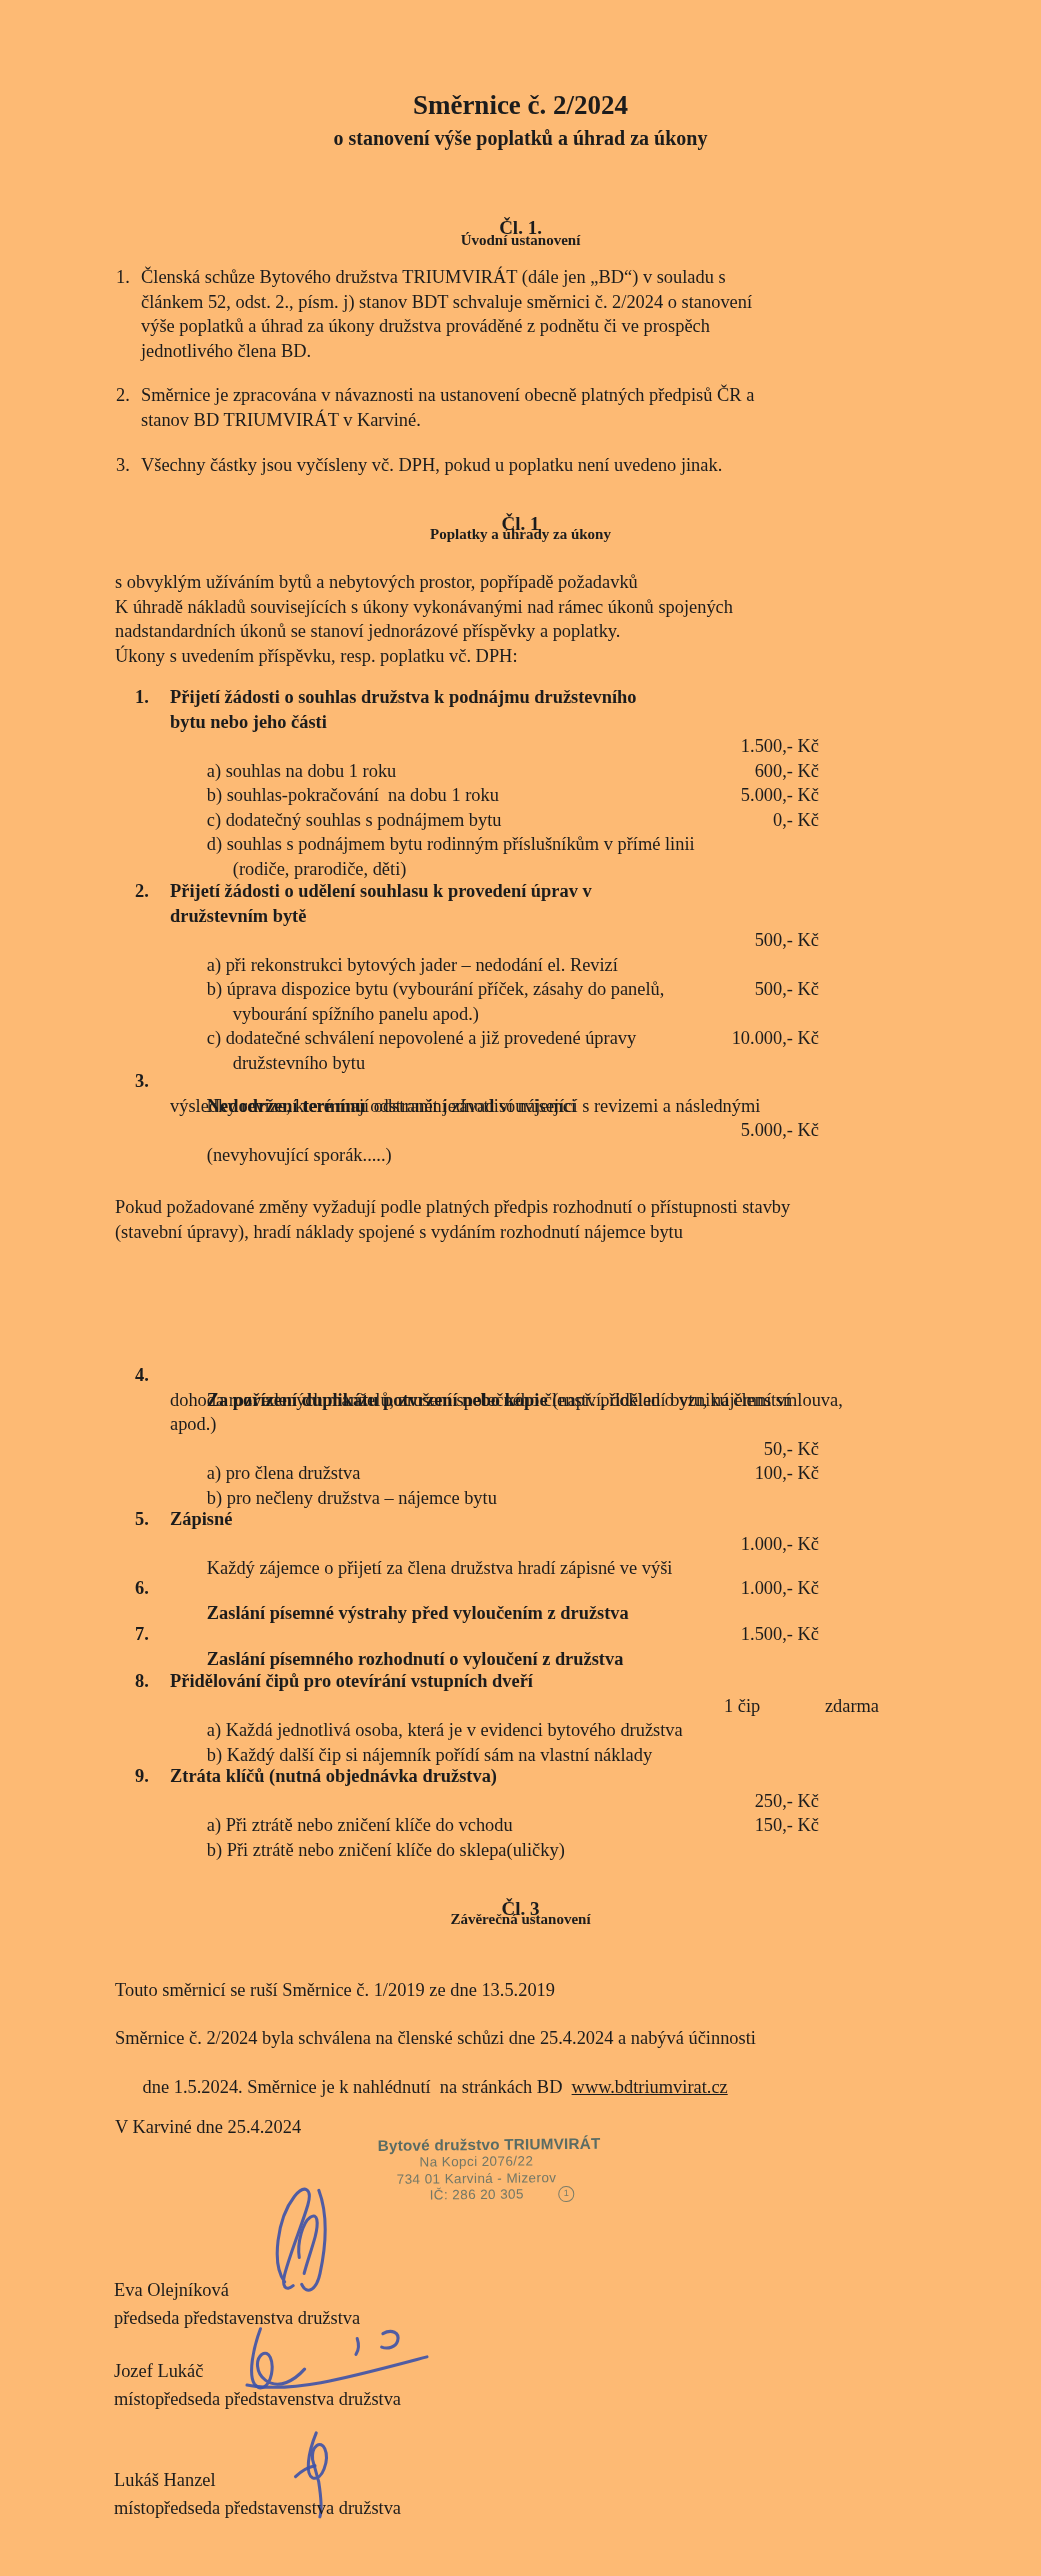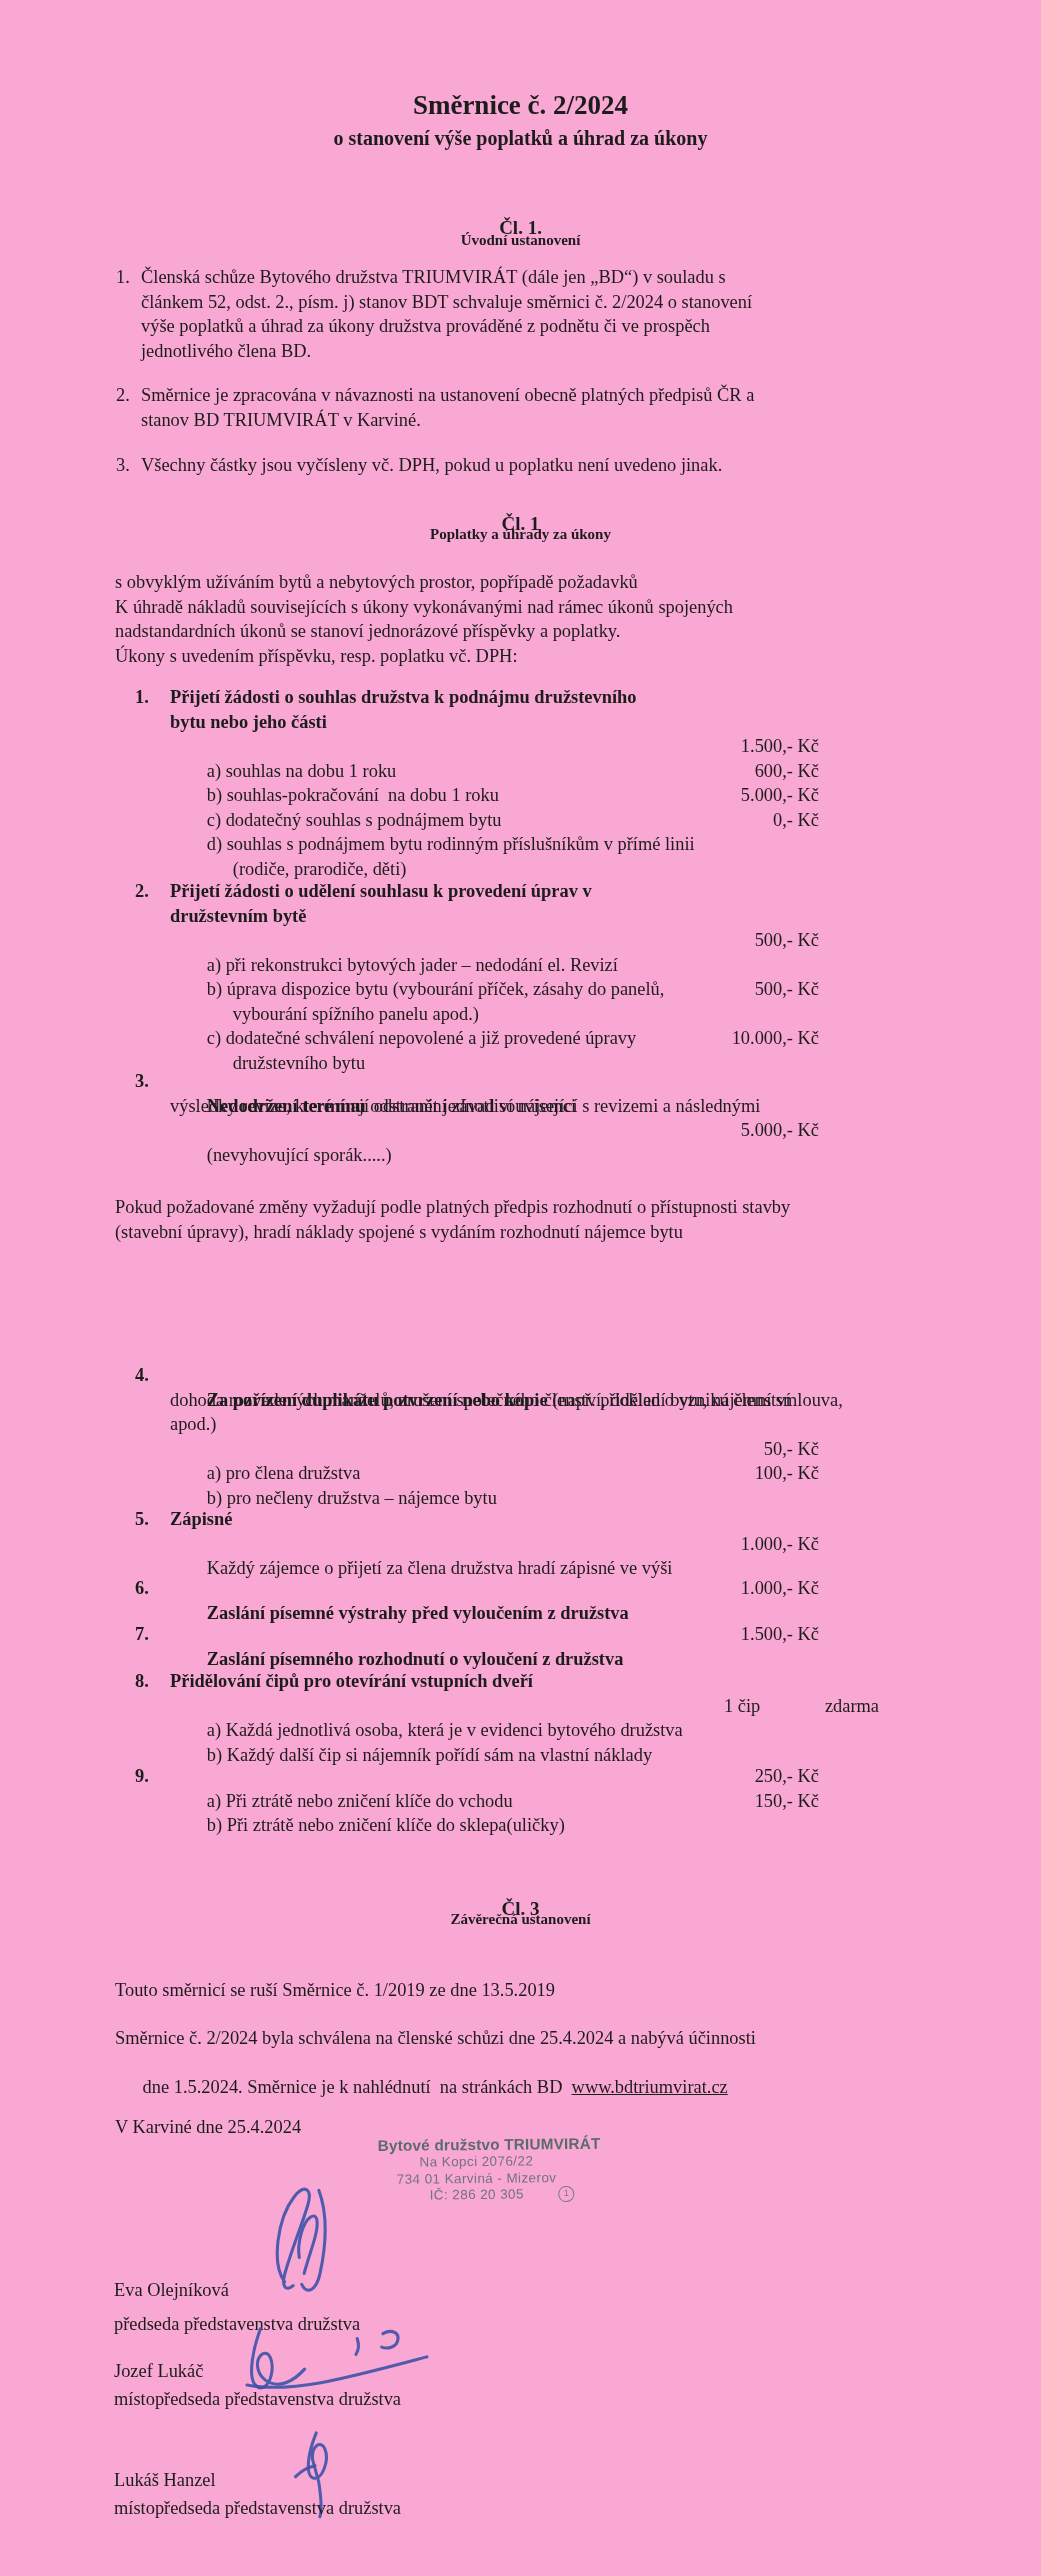--- a/index.html
+++ b/index.html
@@ -1,18 +1,18 @@
 <!DOCTYPE html>
 <html style="font-size:9.8px"><head>
 <meta charset="utf-8">
 <style>
   html,body{margin:0;padding:0;background:#e8e8e8;}
   .page{
     position:relative;width:1041px;height:2576px;margin:0 auto;
-    background:#f9a8d4;color:#1c1c1c;
+    background:#fdba74;color:#1c1c1c;
     font-family:"Liberation Serif", serif;
     overflow:hidden;
   }
   .abs{position:absolute;}
   .center{left:0;width:1041px;text-align:center;}
   .line{white-space:pre;font-size:18.4px;line-height:24.5px;height:24.5px;}
   .b{font-weight:700;}
   .doc-title{font-size:27px;font-weight:700;line-height:32px;}
   .doc-subtitle{font-size:20px;font-weight:700;line-height:26px;}
   .art-no{font-size:19px;font-weight:700;line-height:24.5px;margin-top:16px;}
@@ -219,20 +219,21 @@
       </div>
       <div class="row line">
         <span>b) Každý další čip si nájemník pořídí sám na vlastní náklady</span>
       </div>
     </div>
   </div>
 
   <div class="abs" style="top:1764px;left:0;width:1041px;">
     <span class="num b" style="left:135px;">9.</span>
     <div class="fee-content">
+      <div class="line b">Ztráta klíčů (nutná objednávka družstva)</div>
       <div class="row line">
         <span>a) Při ztrátě nebo zničení klíče do vchodu</span>
         <span class="price">250,- Kč</span>
       </div>
       <div class="row line">
         <span>b) Při ztrátě nebo zničení klíče do sklepa(uličky)</span>
         <span class="price">150,- Kč</span>
       </div>
     </div>
   </div>
@@ -261,21 +262,21 @@
 
   <div class="abs sig" style="top:2183px;left:260px;">
     <svg width="92" height="113" viewBox="0 0 150 185">
       <path d="M40,162 C18,132 28,58 56,22 C72,2 86,8 78,36 C68,70 50,112 40,150 C35,170 42,178 54,168"></path>
       <path d="M64,122 C60,98 70,64 82,56 C94,48 96,64 90,88 C84,110 76,132 72,148"></path>
       <path d="M96,12 C108,44 110,92 98,148 C92,176 76,184 68,166"></path>
     </svg>
   </div>
   <div class="abs" style="top:2278px;left:114px;">
     <div class="line">Eva Olejníková</div>
-    <div class="line" style="margin-top:9px;">předseda představenstva družstva</div>
+    <div class="line" style="margin-top:3px;">předseda představenstva družstva</div>
   </div>
 
   <div class="abs sig" style="top:2320px;left:236px;">
     <svg width="202" height="75" viewBox="0 0 330 122">
       <path d="M40,14 C28,46 20,88 30,104 C40,118 54,108 58,88 C62,66 54,48 42,56 C32,64 32,86 48,98 C70,114 96,98 112,80"></path>
       <path d="M18,106 C92,120 184,94 312,60"></path>
       <path d="M198,30 c4,12 2,20 -2,26"></path>
       <path d="M240,22 c14,-8 28,-2 24,12 c-3,10 -16,14 -26,10"></path>
     </svg>
   </div>

